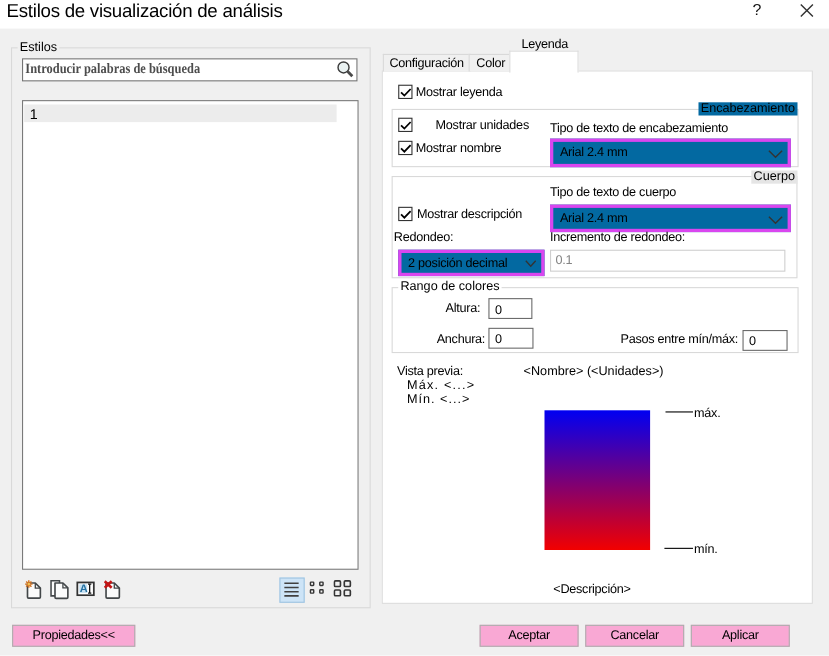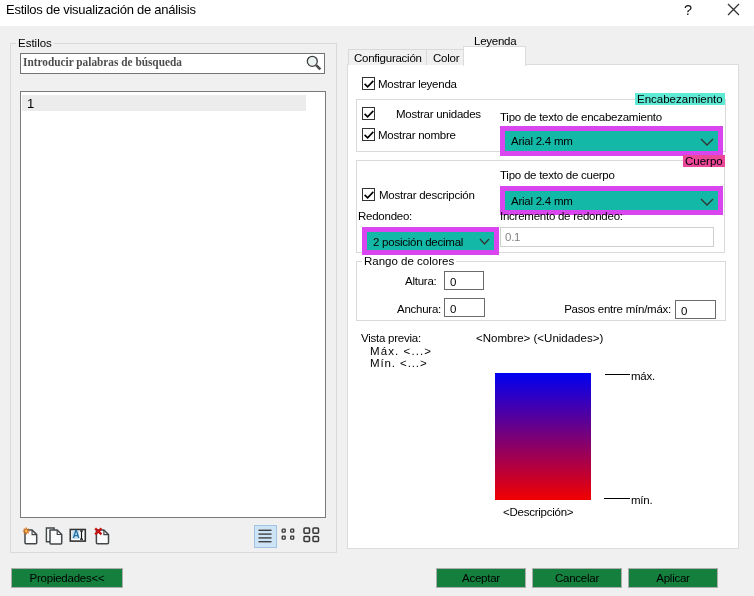--- a/index.html
+++ b/index.html
@@ -3,29 +3,29 @@
 <style>
 html,body{margin:0;padding:0;}
 body{width:754px;height:596px;position:relative;background:#ffffff;
   font-family:"Liberation Sans",sans-serif;font-size:11.5px;color:#000;overflow:hidden;}
 .abs{position:absolute;}
 .txt{position:absolute;white-space:nowrap;line-height:14px;letter-spacing:-0.25px;}
 .grp{position:absolute;border:1px solid #d9d9d9;}
 .glabel{position:absolute;background:#f0f0f0;padding:0 2px;line-height:12px;}
 .cb{position:absolute;width:11px;height:11px;background:#fff;border:1px solid #333333;}
 .cb svg{position:absolute;left:0;top:0;}
-.combo{position:absolute;background:#14b8a6;border:5px solid #d946ef;}
+.combo{position:absolute;background:#0369a1;border:3px solid #d946ef;}
 .combo .ct{position:absolute;left:6px;top:3px;line-height:14px;letter-spacing:-0.25px;}
 .num{position:absolute;background:#fff;border:1px solid #6b6b6b;}
 .num .ct{position:absolute;left:5px;top:3px;line-height:14px;}
-.btn{position:absolute;background:#15803d;border:1px solid #adadad;text-align:center;line-height:18px;letter-spacing:-0.25px;}
+.btn{position:absolute;background:#f9a8d4;border:1px solid #adadad;text-align:center;line-height:18px;letter-spacing:-0.25px;}
 </style></head>
 <body>
 
-<div class="txt" style="left:6px;top:3px;font-size:13px;line-height:13px;">Estilos de visualización de análisis</div>
+<div class="txt" style="left:6px;top:3px;font-size:17px;line-height:13px;">Estilos de visualización de análisis</div>
 <div class="txt" style="left:684px;top:3px;font-size:14.5px;color:#111;">?</div>
 <svg class="abs" style="left:727px;top:3px;" width="13" height="13" viewBox="0 0 13 13">
     <path d="M1 1 L12 12 M12 1 L1 12" stroke="#333" stroke-width="1.3" fill="none"></path>
   </svg>
 
 <div class="abs" style="left:0;top:26px;width:754px;height:570px;background:#f0f0f0;"></div>
 
 <div class="grp" style="left:10px;top:43px;width:325px;height:508px;"></div>
 <div class="glabel" style="left:16px;top:37px;">Estilos</div>
 
@@ -113,21 +113,21 @@
 <div class="txt" style="left:474px;top:34px;">Leyenda</div>
 
 <div class="cb" style="left:362px;top:77px;">
     <svg width="11" height="11" viewBox="0 0 11 11">
       <path d="M1.6 5.9 L4.6 8.9 L10.3 2.9" stroke="#000" stroke-width="1.6" fill="none"></path>
     </svg>
   </div>
 <div class="txt" style="left:378px;top:77px;">Mostrar leyenda</div>
 
 <div class="grp" style="left:356px;top:99px;width:368px;height:51px;"></div>
-<div class="glabel" style="left:635px;top:93px;background:#5eead4;">Encabezamiento</div>
+<div class="glabel" style="left:635px;top:93px;background:#0369a1;">Encabezamiento</div>
 <div class="cb" style="left:362px;top:107px;">
     <svg width="11" height="11" viewBox="0 0 11 11">
       <path d="M1.6 5.9 L4.6 8.9 L10.3 2.9" stroke="#000" stroke-width="1.6" fill="none"></path>
     </svg>
   </div>
 <div class="txt" style="left:396px;top:107px;">Mostrar unidades</div>
 <div class="cb" style="left:362px;top:128px;">
     <svg width="11" height="11" viewBox="0 0 11 11">
       <path d="M1.6 5.9 L4.6 8.9 L10.3 2.9" stroke="#000" stroke-width="1.6" fill="none"></path>
     </svg>
@@ -135,21 +135,21 @@
 <div class="txt" style="left:378px;top:128px;">Mostrar nombre</div>
 <div class="txt" style="left:500px;top:110px;">Tipo de texto de encabezamiento</div>
 <div class="combo" style="left:500px;top:126px;width:213px;height:20px;">
     <div class="ct">Arial 2.4 mm</div>
 <svg style="position:absolute;right:4px;top:7px;" width="14" height="8" viewBox="0 0 14 8">
       <path d="M1 1 L7 7 L13 1" stroke="#333" stroke-width="1.3" fill="none"></path>
     </svg>
   </div>
 
 <div class="grp" style="left:356px;top:160px;width:367px;height:91px;"></div>
-<div class="glabel" style="left:683px;top:155px;background:#ec4899;">Cuerpo</div>
+<div class="glabel" style="left:683px;top:155px;background:#e5e5e5;">Cuerpo</div>
 <div class="txt" style="left:500px;top:168px;">Tipo de texto de cuerpo</div>
 <div class="combo" style="left:500px;top:186px;width:213px;height:19px;">
     <div class="ct">Arial 2.4 mm</div>
 <svg style="position:absolute;right:4px;top:7px;" width="14" height="8" viewBox="0 0 14 8">
       <path d="M1 1 L7 7 L13 1" stroke="#333" stroke-width="1.3" fill="none"></path>
     </svg>
   </div>
 <div class="cb" style="left:362px;top:188px;">
     <svg width="11" height="11" viewBox="0 0 11 11">
       <path d="M1.6 5.9 L4.6 8.9 L10.3 2.9" stroke="#000" stroke-width="1.6" fill="none"></path>
@@ -185,17 +185,17 @@
 <div class="txt" style="left:361px;top:331px;">Vista previa:</div>
 <div class="txt" style="left:370px;top:344px;letter-spacing:1.1px;">Máx. &lt;...&gt;</div>
 <div class="txt" style="left:370px;top:356px;letter-spacing:0.9px;">Mín. &lt;...&gt;</div>
 <div class="txt" style="left:476px;top:331px;letter-spacing:0;">&lt;Nombre&gt; (&lt;Unidades&gt;)</div>
 
 <div class="abs" style="left:495px;top:373px;width:96px;height:127px;background:linear-gradient(to bottom,#0000f2,#f20000);"></div>
 <div class="abs" style="left:605px;top:374px;width:25px;height:1px;background:#000;"></div>
 <div class="txt" style="left:631px;top:369px;">máx.</div>
 <div class="abs" style="left:604px;top:498px;width:26px;height:1px;background:#000;"></div>
 <div class="txt" style="left:631px;top:493px;">mín.</div>
-<div class="txt" style="left:503px;top:505px;">&lt;Descripción&gt;</div>
+<div class="txt" style="left:503px;top:529px;">&lt;Descripción&gt;</div>
 
 <div class="btn" style="left:436px;top:568px;width:88px;height:18px;">Aceptar</div>
 <div class="btn" style="left:532px;top:568px;width:88px;height:18px;">Cancelar</div>
 <div class="btn" style="left:628px;top:568px;width:88px;height:18px;text-align:center;">Aplicar</div>
 
 </body></html>

